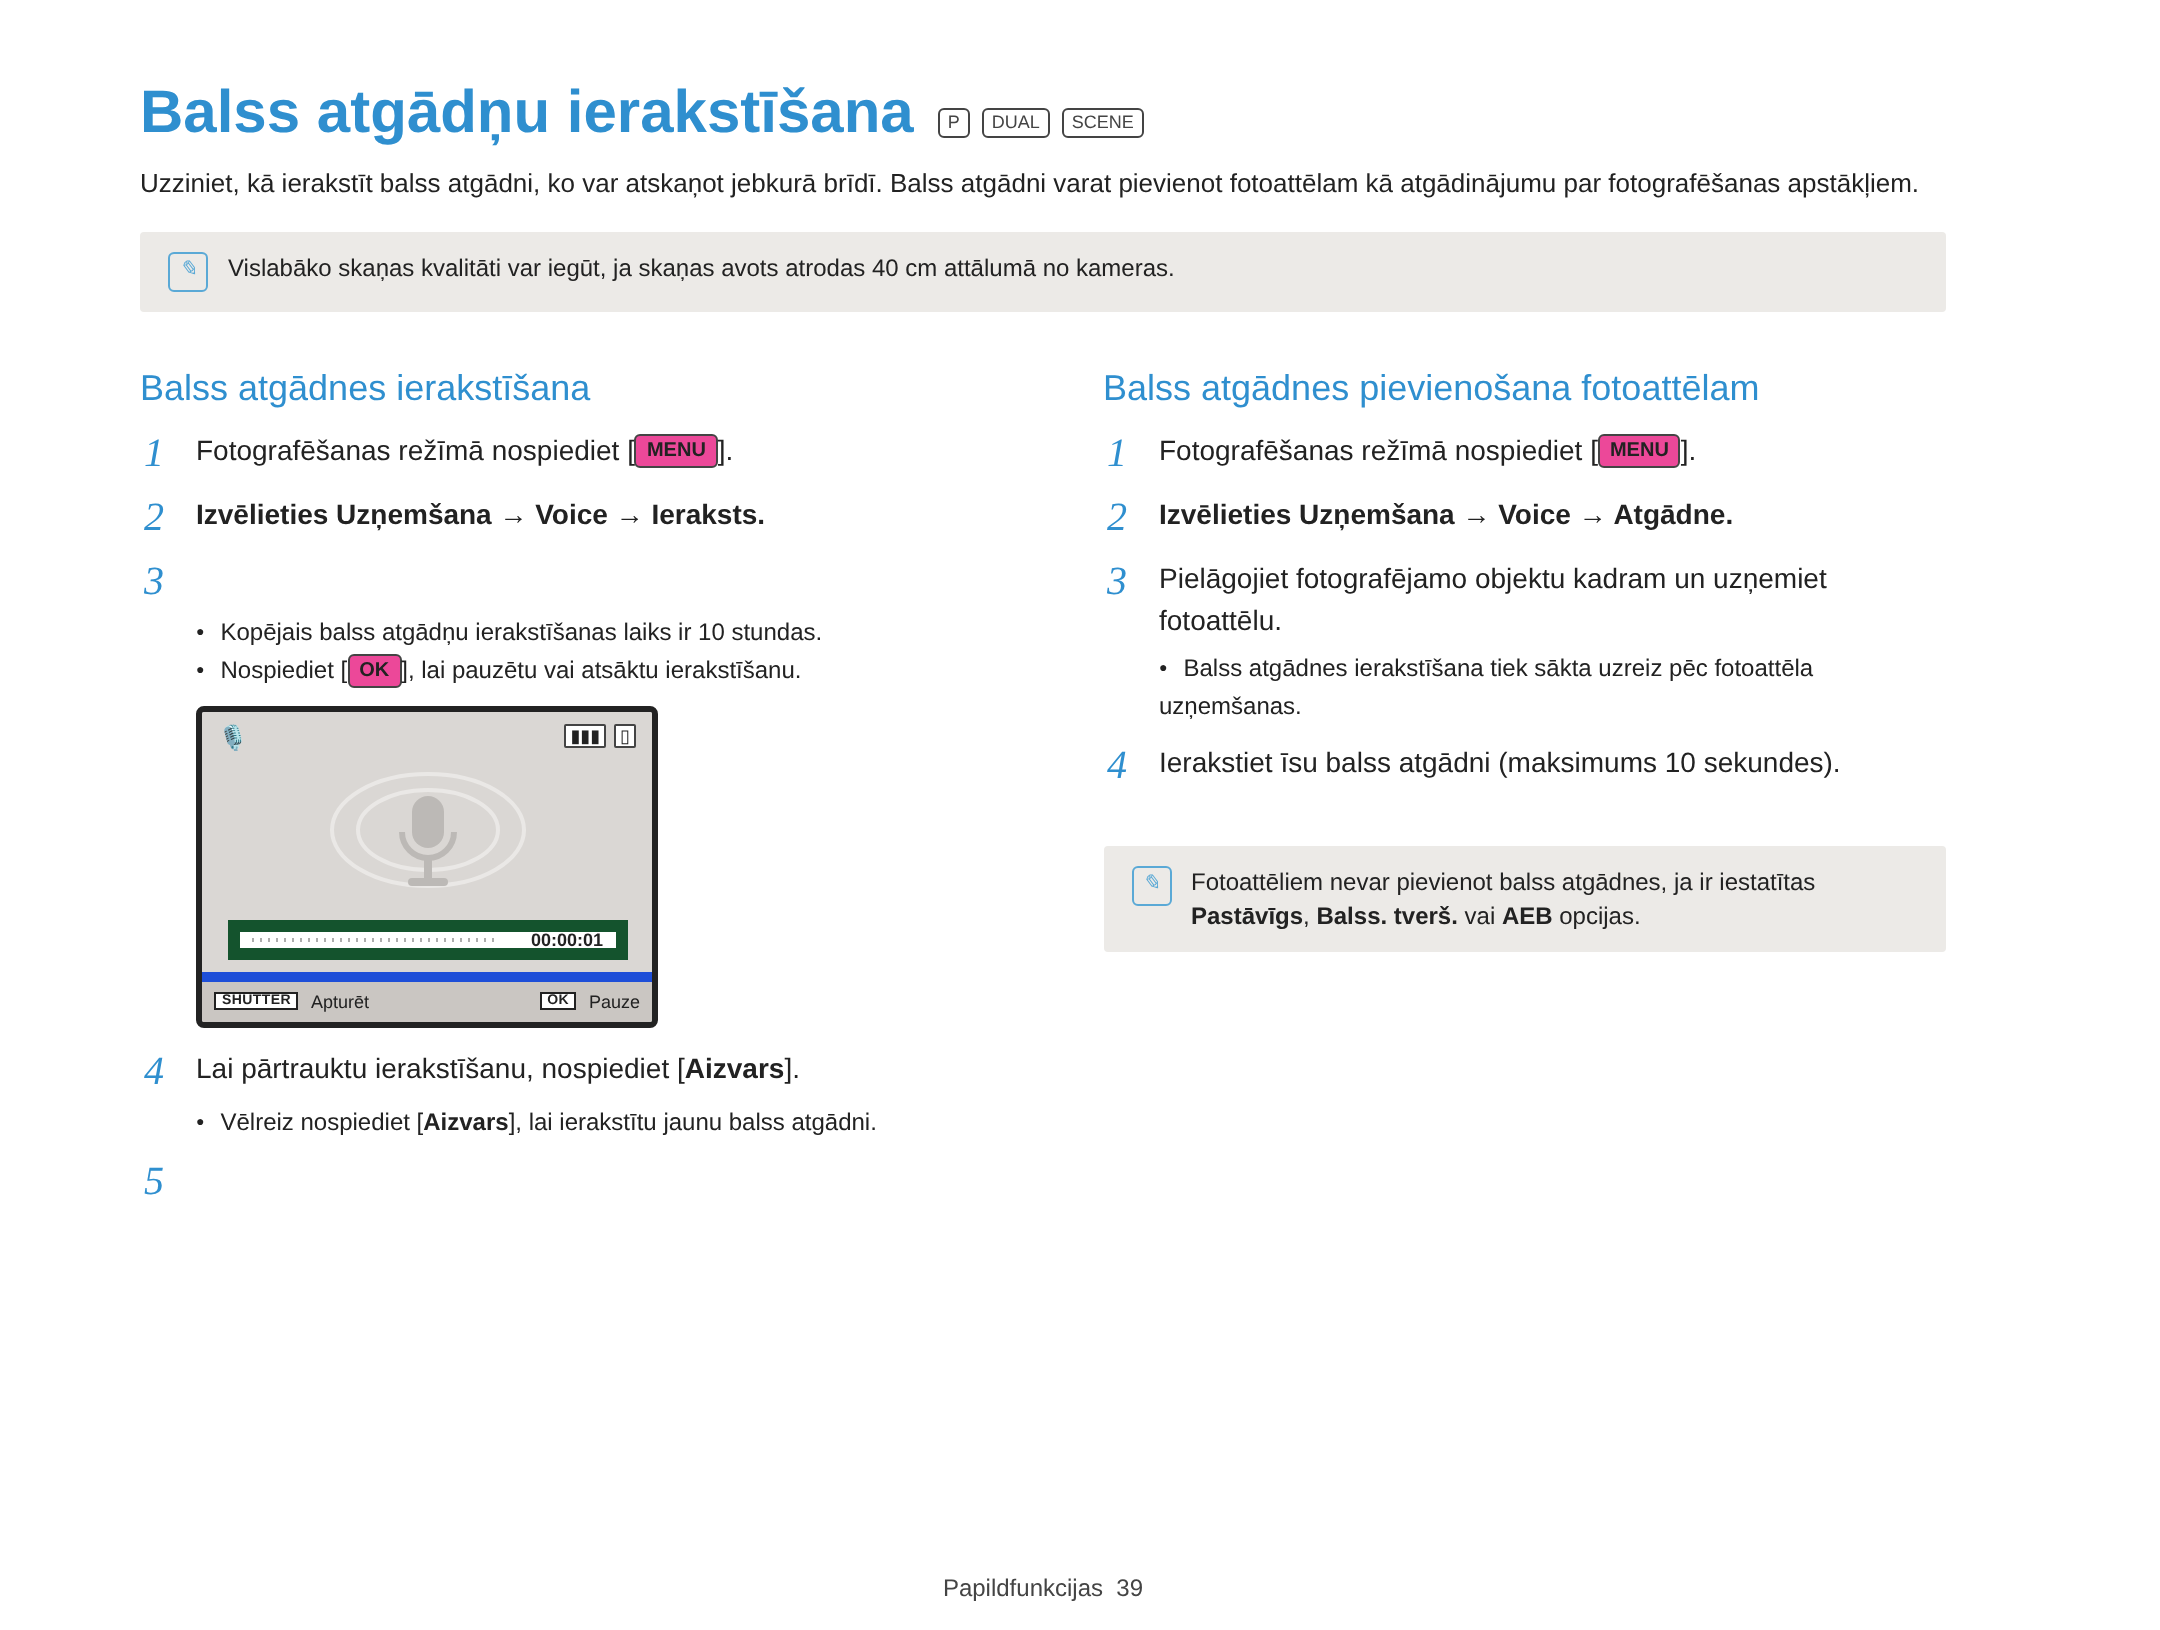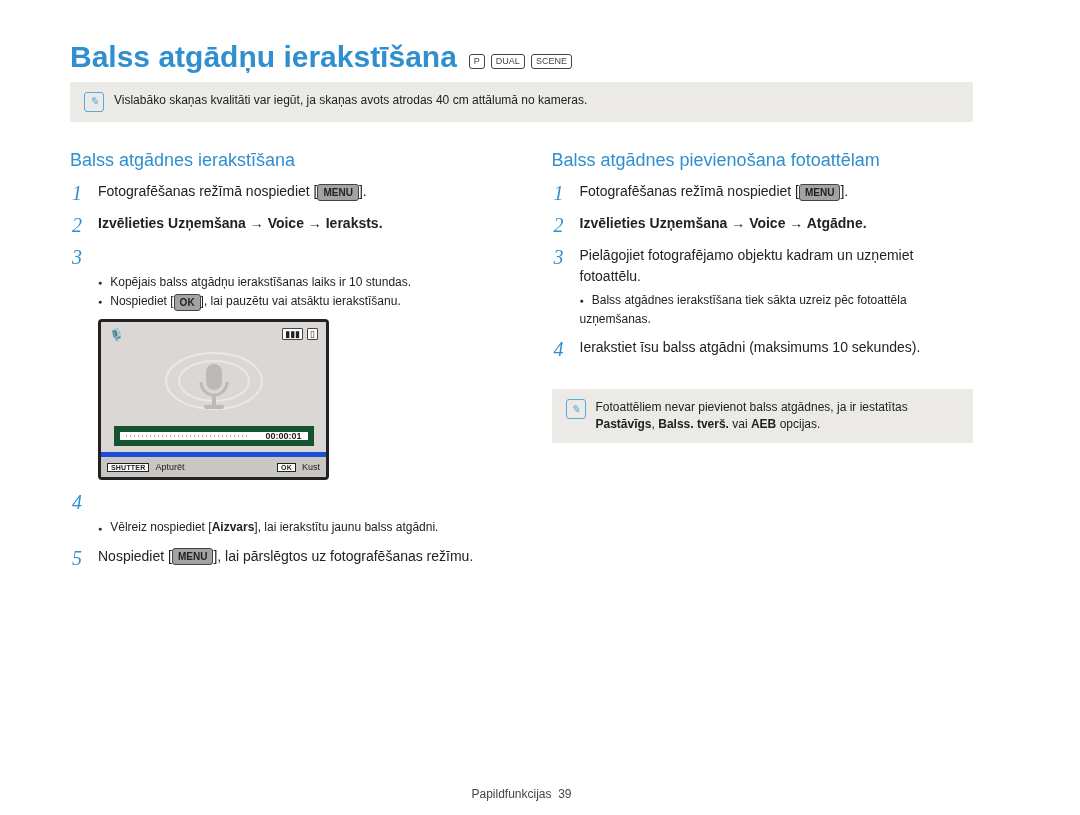--- a/index.html
+++ b/index.html
@@ -122,21 +122,21 @@
     color: #222;
   }
   .btn-label {
     display: inline-block;
     border: 1px solid #444;
     border-radius: 3px;
     padding: 0 5px;
     font-size: 10px;
     font-weight: bold;
     line-height: 15px;
-    background: #a3a3a3;
+    background: #ec4899;
     vertical-align: middle;
     font-family: Arial, sans-serif;
   }
   .screen-frame {
     width: 225px;
     margin: 6px 0 10px 28px;
     border: 3px solid #222;
     border-radius: 4px;
     overflow: hidden;
     background: #dcdcda;
@@ -231,20 +231,21 @@
 
   <div class="title-row">
     <h1>Balss atgādņu ierakstīšana</h1>
     <div class="mode-icons">
       <span class="mode-icon">P</span>
       <span class="mode-icon">DUAL</span>
       <span class="mode-icon">SCENE</span>
     </div>
   </div>
 
+  <div class="intro">Uzziniet, kā ierakstīt balss atgādni, ko var atskaņot jebkurā brīdī. Balss atgādni varat pievienot fotoattēlam kā atgādinājumu par fotografēšanas apstākļiem.</div>
 
   <div class="note-box">
     <div class="note-icon">✎</div>
     <div>Vislabāko skaņas kvalitāti var iegūt, ja skaņas avots atrodas 40 cm attālumā no kameras.</div>
   </div>
 
   <div class="cols">
 
     <div class="col">
       <h2>Balss atgādnes ierakstīšana</h2>
@@ -287,36 +288,34 @@
           <div class="progress">
             <div class="ticks"></div>
             <span>00:00:01</span>
           </div>
         </div>
         <div class="screen-bar">
           <span class="key">SHUTTER</span>
           <span>Apturēt</span>
           <span style="flex:1"></span>
           <span class="key">OK</span>
-          <span>Kust</span>
+          <span>Pauze</span>
         </div>
       </div>
 
       <div class="step">
         <div class="step-num">4</div>
+        <div>Lai pārtrauktu ierakstīšanu, nospiediet [<b>Aizvars</b>].</div>
       </div>
       <ul class="bullets">
         <li>Vēlreiz nospiediet [<b>Aizvars</b>], lai ierakstītu jaunu balss atgādni.</li>
       </ul>
 
       <div class="step">
         <div class="step-num">5</div>
-        <div>
-          <span>Nospiediet [</span><span class="btn-label">MENU</span><span>], lai pārslēgtos uz fotografēšanas režīmu.</span>
-        </div>
       </div>
     </div>
 
     <div class="col">
       <h2>Balss atgādnes pievienošana fotoattēlam</h2>
 
       <div class="step">
         <div class="step-num">1</div>
         <div>
           <span>Fotografēšanas režīmā nospiediet [</span><span class="btn-label">MENU</span><span>].</span>

